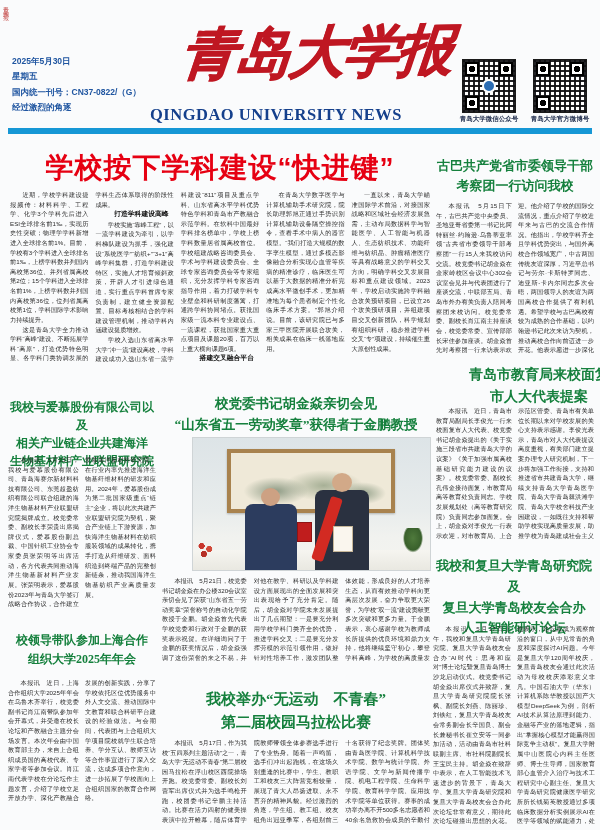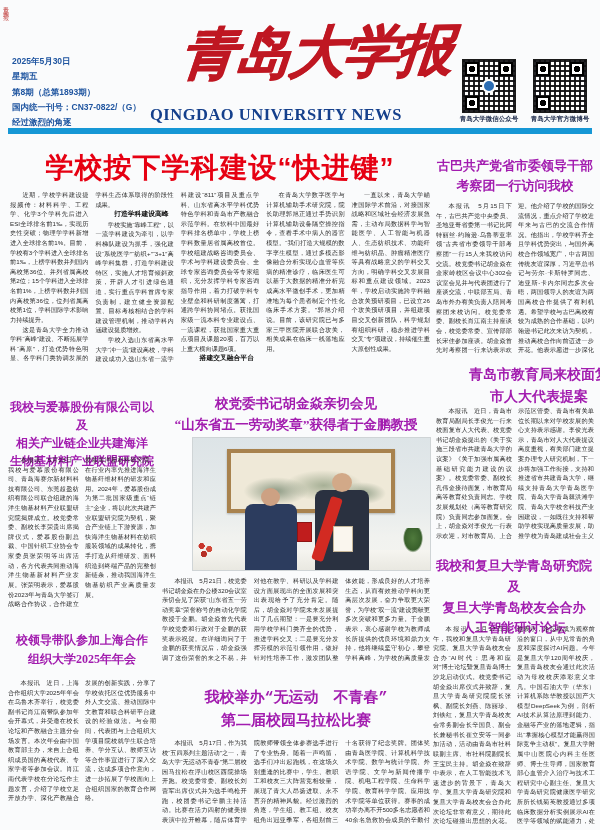--- a/index.html
+++ b/index.html
@@ -28,21 +28,21 @@
   .qr .f { position:absolute; width:14px; height:14px; border:2px solid #000;
            background:radial-gradient(circle at 50% 50%, #000 0 3px, #fff 3.5px); }
   .f1{ top:2px; left:2px; } .f2{ top:2px; right:2px; } .f3{ bottom:2px; left:2px; }
   .qr.wechat::after { content:""; position:absolute; inset:19px; background:#2c6db4; border-radius:50%;
                       border:2px solid #fff; }
   .qr-label { position:absolute; top:115px; width:70px; text-align:center; font-size:6.5px;
               font-weight:bold; color:#1c2a4a; }
   .bluebar { position:absolute; left:8px; top:128px; width:584px; height:6px; background:#1697d5; }
 
   
-  .hl { position:absolute; font-family:"Liberation Serif", serif; font-weight:bold; color:#a21caf;
+  .hl { position:absolute; font-family:"Liberation Serif", serif; font-weight:bold; color:#15803d;
         text-align:center; white-space:pre-line; }
   .lead-hl { position:absolute; left:10px; top:149px; width:420px; text-align:center;
              font-size:28px; font-weight:900; color:#e60012; letter-spacing:1px;
              font-family:"Liberation Sans", sans-serif; }
 
   
   .body { position:absolute; font-size:6.2px; line-height:1.55; text-align:justify;
           color:#2b2b2b; overflow:hidden; }
   .body p { text-indent:2em; margin:0; }
   .cols2 { column-count:2; column-gap:6px; }
@@ -87,21 +87,20 @@
 </head>
 <body>
 
 <div class="page">
 
   <div class="regmark">青岛大学报</div>
 
   <div class="dateblock">
     <div>2025年5月30日</div>
     <div>星期五</div>
-    <div>第8期（总第1893期）</div>
     <div>国内统一刊号：CN37-0822/（G）</div>
     <div>经过激烈的角逐</div>
   </div>
 
   <div class="masthead">青岛大学报</div>
   <div class="mast-en">QINGDAO UNIVERSITY NEWS</div>
 
   <div class="qr wechat" style="left:463px;">
     <span class="f f1"></span>
     <span class="f f2"></span>
@@ -177,20 +176,20 @@
     <div class="cert1"></div>
     <div class="cert2"></div>
     <div class="plant"></div>
   </div>
 
   <div class="body cols3" style="left:162px; top:576px; width:268px; height:92px;">
     <p>本报讯　5月21日，校党委书记胡金焱在办公楼320会议室亲切会见了荣获“山东省五一劳动奖章”荣誉称号的自动化学院教授于金鹏。胡金焱首先代表学校党委和行政对于金鹏的获奖表示祝贺。在详细询问了于金鹏的获奖情况后，胡金焱强调了这份荣誉的来之不易，并对他在教学、科研以及学科建设方面展现出的全面发展和突出表现给予了充分肯定。随后，胡金焱对学院未来发展提出了几点期望：一是要充分利用学校学科门类齐全的优势，推进学科交叉；二是要充分发挥劳模的示范引领作用，做好针对性培养工作，激发团队整体效能，形成良好的人才培养生态，从而有效推动学科向更高层次发展，奋力争取更大荣誉，为学校“双一流”建设贡献更多次突破和更多力量。于金鹏表示，衷心感谢学校为教师成长所提供的优良环境和鼎力支持，他将继续坚守初心，攀登学科高峰，为学校的高质量发展做出更加卓越的贡献。校工会相关负责人陪同会见。</p>
 
   </div>
 
-  <div class="hl" style="left:162px; top:688px; width:268px; font-size:15px; line-height:1.5;font-family:Liberation Mono, monospace;">我校举办“无运动　不青春”
+  <div class="hl" style="left:162px; top:688px; width:268px; font-size:15px; line-height:1.5;">我校举办“无运动　不青春”
 第二届校园马拉松比赛</div>
   <div class="body cols3" style="left:162px; top:738px; width:268px; height:90px;">
     <p>本报讯　5月17日，作为我校“五四系列主题活动”之一，青岛大学“无运动不青春”第二届校园马拉松在浮山校区西院操场开跑。校党委常委、副校长刘营军出席仪式并为选手鸣枪开跑，校团委书记辛鹏主持活动。比赛在活力四射的健美操表演中拉开帷幕，随后体育学院教师带领全体参赛选手进行了专业热身。随着一声鸣笛，选手们冲出起跑线，在这场久别重逢的比赛中，学生、教职工和校友三大阵营竞相较量，展现了青大人昂扬进取、永不言弃的精神风貌。经过激烈的角逐，学生组、教工组、校友组角出冠亚季军，各组别前三十名获得了纪念奖牌。团体奖由青岛医学院、计算机科学技术学院、数学与统计学院、外语学院、文学与新闻传播学院、机电工程学院、生命科学学院、教育科学学院、应用技术学院等单位获得。赛事的成功举办离不开500多名志愿者和40余名急救协会成员的辛勤付出，为赛事全程保驾护航。这场围绕浮山校区标志性建筑的马拉松比赛，不仅是体力与意志的试炼场，更是校园精神的生动实践，参赛者们用脚步丈量校园，用坚持、守正、出发的精神致敬青春。合作发展处（校友办）、校工会、体育学院等单位负责人参与活动。</p>
 
   </div>
 
 </div>
 
 </body></html>

